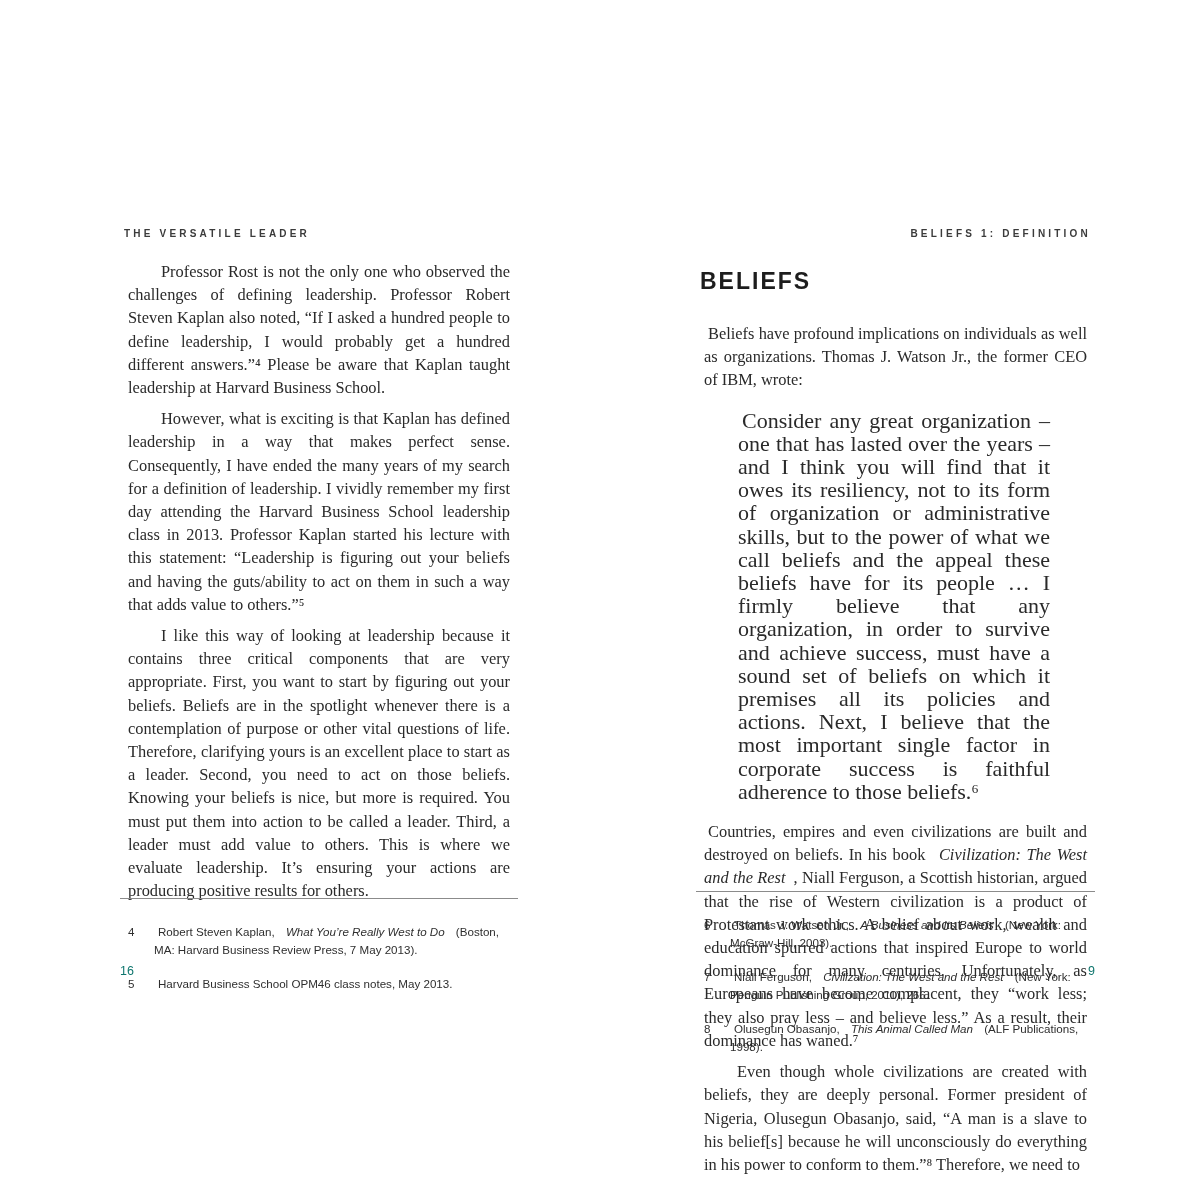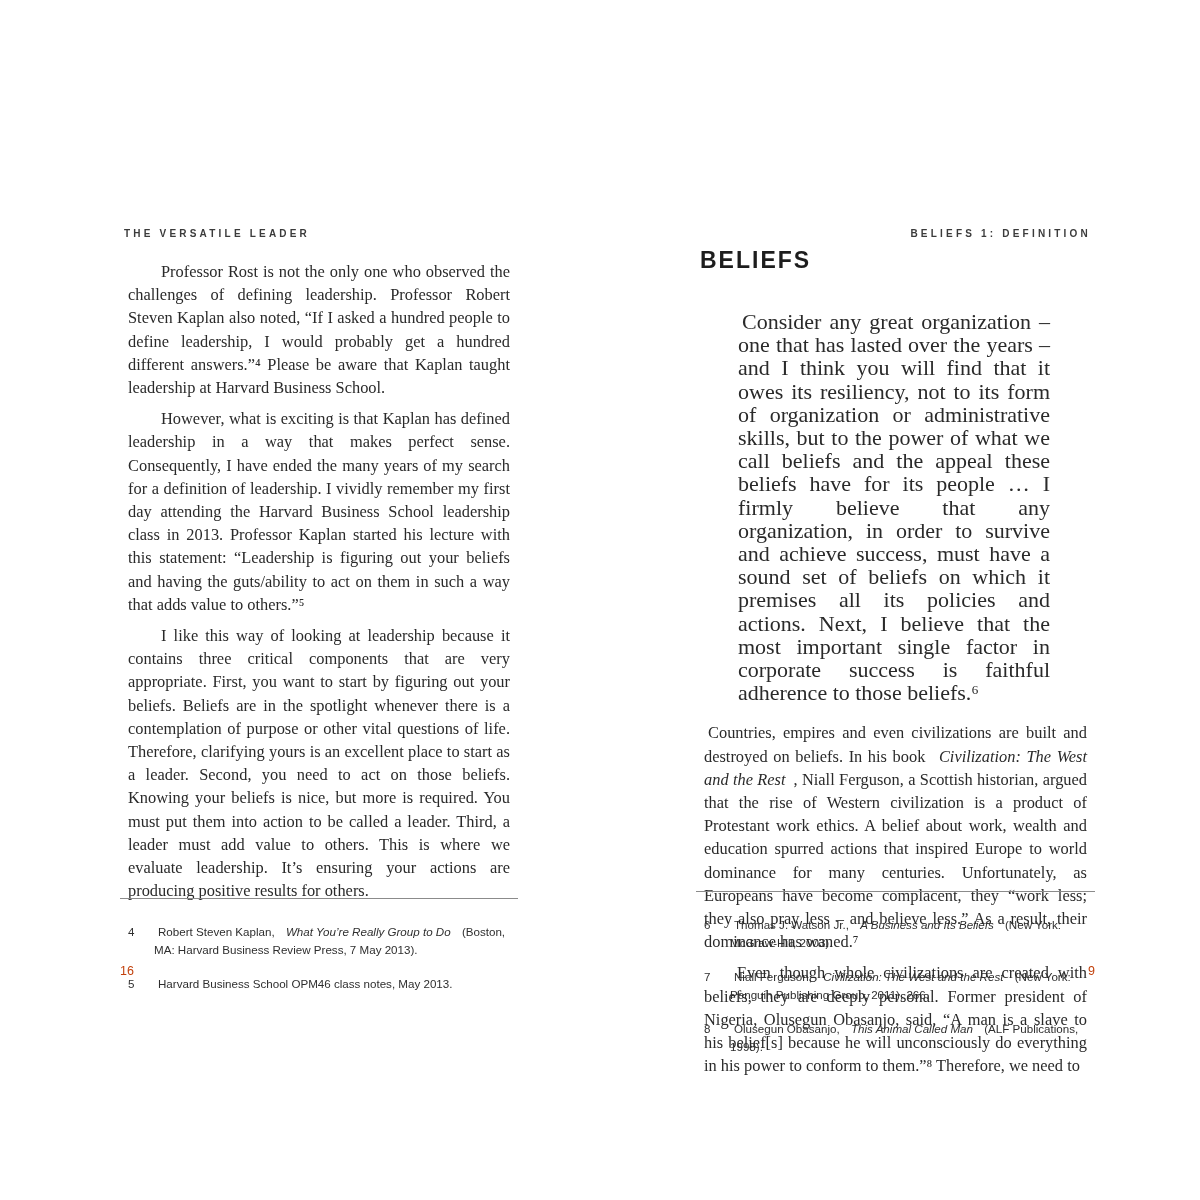--- a/index.html
+++ b/index.html
@@ -29,20 +29,21 @@
 
   .body-block { margin-top: 9px; }
   .page-right .body-block { margin-top: 0; }
 
   .section-heading {
     font-family: "Liberation Sans", sans-serif;
     font-size: 23px;
     font-weight: 700;
     letter-spacing: 2px;
     color: #1d1d1d;
+    margin-top: 21px;
     margin-bottom: 15px;
   }
 
   .para {
     font-size: 16.4px;
     line-height: 23.2px;
     text-align: justify;
     color: #2a2a2a;
   }
   .para.indent { text-indent: 29px; }
@@ -72,21 +73,21 @@
     color: #2e2e2e;
     margin-bottom: 1px;
   }
   .fn-num { width: 26px; flex: 0 0 26px; }
   .fn-text { flex: 1; }
 
   .page-number {
     position: absolute;
     font-family: "Liberation Sans", sans-serif;
     font-size: 12.5px;
-    color: #c2410c;
+    color: #0f766e;
     top: 952px;
   }
   .page-number.left  { left: 108px; }
   .page-number.right { left: 684px; width: 407px; text-align: right; }
 </style>
 </head>
 <body>
 
 <div class="canvas">
 
@@ -97,36 +98,37 @@
       <p class="para indent"><span>Professor Rost is not the only one who observed the challenges of defining leadership. Professor Robert Steven Kaplan also noted, “If I asked a hundred people to define leadership, I would probably get a hundred different answers.”⁴ Please be aware that Kaplan taught leadership at Harvard Business School.</span></p>
       <p class="para indent"><span>However, what is exciting is that Kaplan has defined leadership in a way that makes perfect sense. Consequently, I have ended the many years of my search for a definition of leadership. I vividly remember my first day attending the Harvard Business School leadership class in 2013. Professor Kaplan started his lecture with this statement: “Leadership is figuring out your beliefs and having the guts/ability to act on them in such a way that adds value to others.”⁵</span></p>
       <p class="para indent"><span>I like this way of looking at leadership because it contains three critical components that are very appropriate. First, you want to start by figuring out your beliefs. Beliefs are in the spotlight whenever there is a contemplation of purpose or other vital questions of life. Therefore, clarifying yours is an excellent place to start as a leader. Second, you need to act on those beliefs. Knowing your beliefs is nice, but more is required. You must put them into action to be called a leader. Third, a leader must add value to others. This is where we evaluate leadership. It’s ensuring your actions are producing positive results for others.</span></p>
     </div>
   </section>
 
   <div class="footer" style="position:absolute; left:108px; width:406px; top:886px;">
     <hr class="fn-rule">
     <div class="footnote">
       <span class="fn-num">4</span>
-      <span class="fn-text"><span>Robert Steven Kaplan, </span><span class="it">What You’re Really Group to Do</span><span> (Boston, MA: Harvard Business Review Press, 7 May 2013).</span></span>
+      <span class="fn-text"><span>Robert Steven Kaplan, </span><span class="it">What You’re Really West to Do</span><span> (Boston, MA: Harvard Business Review Press, 7 May 2013).</span></span>
     </div>
     <div class="footnote">
       <span class="fn-num">5</span>
       <span class="fn-text"><span>Harvard Business School OPM46 class notes, May 2013.</span></span>
     </div>
   </div>
 
   <div class="page-number left">16</div>
 
   <section class="page page-right">
     <div class="running-header right">BELIEFS 1: DEFINITION</div>
 
     <h1 class="section-heading">BELIEFS</h1>
 
     <div class="body-block">
+      <p class="para"><span>Beliefs have profound implications on individuals as well as organizations. Thomas J. Watson Jr., the former CEO of IBM, wrote:</span></p>
       <div class="blockquote"><span>Consider any great organization – one that has lasted over the years – and I think you will find that it owes its resiliency, not to its form of organization or administrative skills, but to the power of what we call beliefs and the appeal these beliefs have for its people … I firmly believe that any organization, in order to survive and achieve success, must have a sound set of beliefs on which it premises all its policies and actions. Next, I believe that the most important single factor in corporate success is faithful adherence to those beliefs.⁶</span></div>
       <p class="para"><span>Countries, empires and even civilizations are built and destroyed on beliefs. In his book </span><span class="it">Civilization: The West and the Rest</span><span>, Niall Ferguson, a Scottish historian, argued that the rise of Western civilization is a product of Protestant work ethics. A belief about work, wealth and education spurred actions that inspired Europe to world dominance for many centuries. Unfortunately, as Europeans have become complacent, they “work less; they also pray less – and believe less.” As a result, their dominance has waned.⁷</span></p>
       <p class="para indent"><span>Even though whole civilizations are created with beliefs, they are deeply personal. Former president of Nigeria, Olusegun Obasanjo, said, “A man is a slave to his belief[s] because he will unconsciously do everything in his power to conform to them.”⁸ Therefore, we need to</span></p>
     </div>
   </section>
 
   <div class="footer" style="position:absolute; left:684px; width:407px; top:879px;">
     <hr class="fn-rule">
     <div class="footnote">
       <span class="fn-num">6</span>

